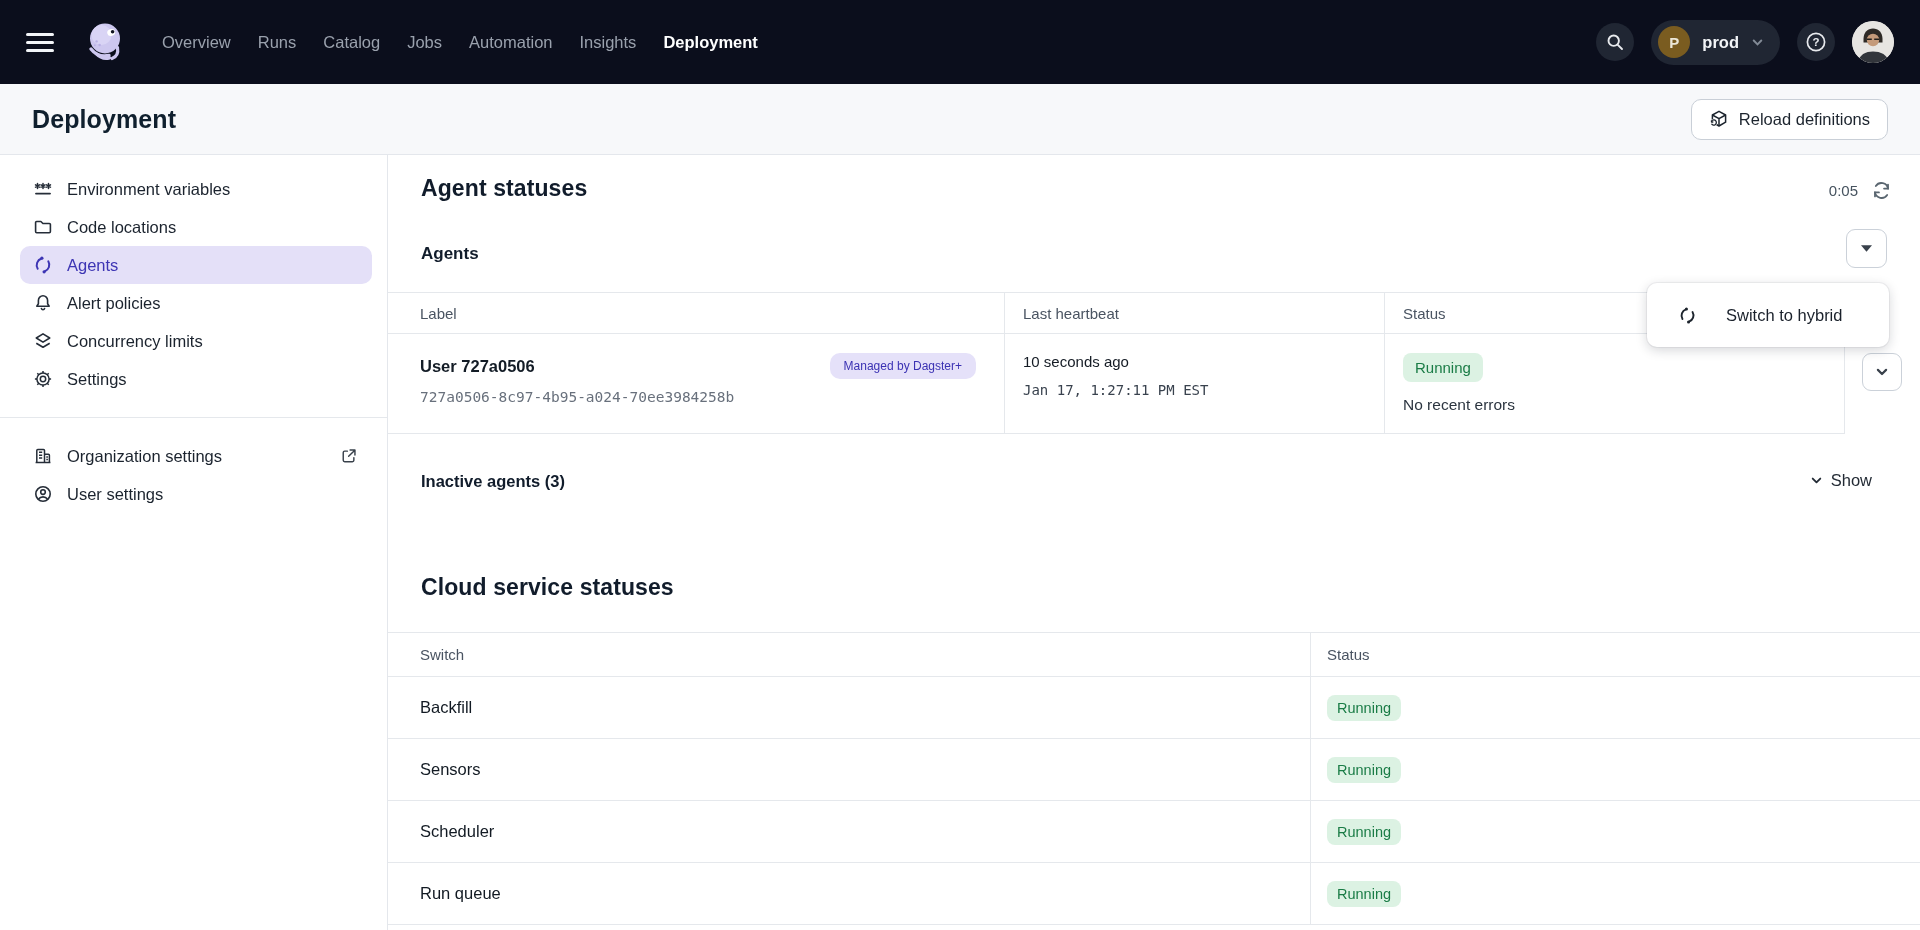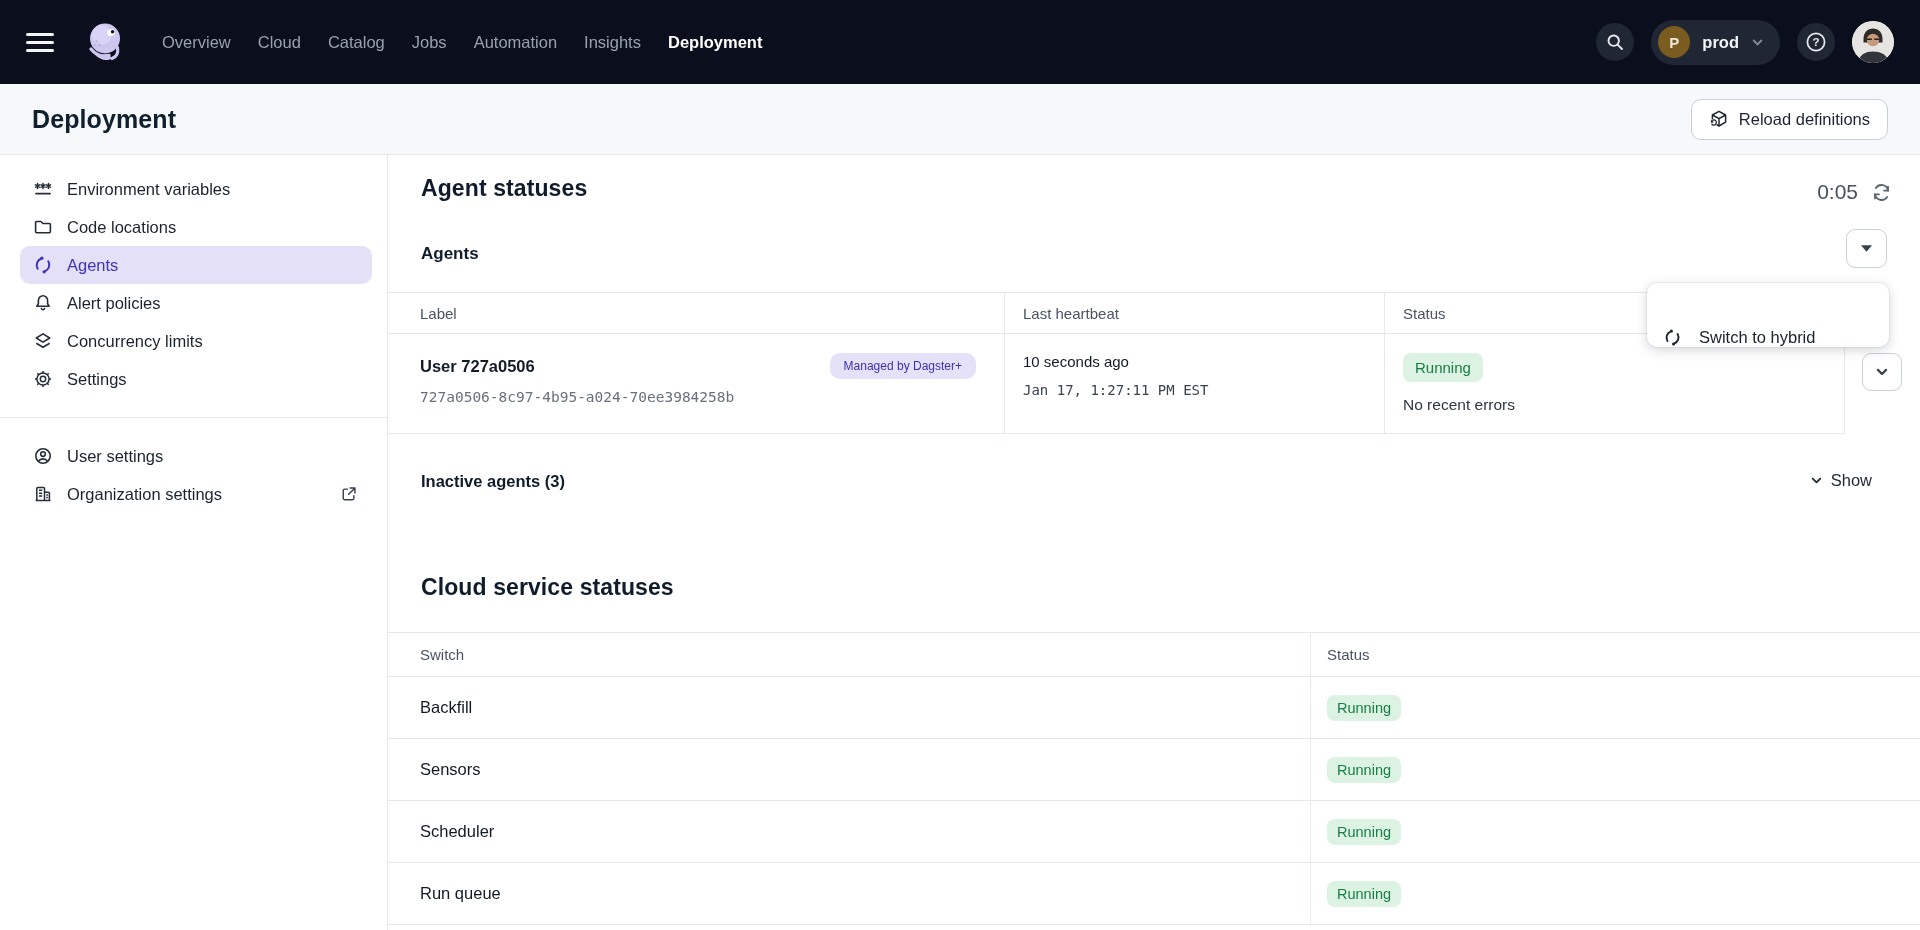--- a/index.html
+++ b/index.html
@@ -43,21 +43,21 @@
   .side-item.active .sicon { color:#3d35b4; }
   .side-divider { border-top:1px solid #e5e8ec; margin:19px 0; }
   .ext-icon { margin-left:auto; margin-right:14px; color:#39414b; display:flex; }
 
   
   .main { position:absolute; left:388px; top:155px; right:0; bottom:0; background:#fff; overflow:hidden; }
   .section-title { position:absolute; font-size:23px; font-weight:700; color:#111c2b; letter-spacing:.1px; }
   #agent-statuses-title { left:33px; top:20px; }
   #cloud-title { left:33px; top:419px; }
   .timer-wrap { position:absolute; right:28px; top:25px; display:flex; align-items:center; gap:13px; }
-  .timer-text { font-size:21px; color:#46535f; }
+  .timer-text { font-size:15px; color:#46535f; }
   .refresh-ic { color:#5a6670; display:flex; cursor:pointer; }
   #agents-subtitle { position:absolute; left:33px; top:89px; font-size:17px; font-weight:700; color:#111c2b; }
   .section-caret-btn { position:absolute; top:74px; right:33px; width:41px; height:39px; background:#fff;
     border:1px solid #cbd1d9; border-radius:9px; display:flex; align-items:center; justify-content:center;
     color:#39414b; cursor:pointer; }
 
   
   .table1 { position:absolute; left:0; top:137px; width:1457px; border-top:1px solid #e5e8ec;
     border-right:1px solid #e5e8ec; }
   .t1-cols { display:grid; grid-template-columns:616px 380px 461px; }
@@ -78,21 +78,21 @@
     padding:6px 12px; border-radius:8px; }
   .status-note { margin-top:14px; font-size:15.5px; color:#2c3540; }
   .row-expand-btn { position:absolute; right:18px; top:198px; width:40px; height:38px; background:#fff;
     border:1px solid #cbd1d9; border-radius:9px; display:flex; align-items:center; justify-content:center;
     color:#39414b; cursor:pointer; }
 
   
   .dropdown-menu { position:absolute; left:1259px; top:128px; width:242px; height:64px; background:#fff;
     border-radius:10px; box-shadow:0 3px 12px rgba(16,24,40,.18), 0 0 0 1px rgba(16,24,40,.05); z-index:6;
     display:flex; align-items:center; }
-  .menu-item { display:flex; align-items:flex-end; gap:17px; padding-left:16px; width:100%; height:100%;
+  .menu-item { display:flex; align-items:center; gap:29px; padding-left:31px; width:100%; height:100%;
     cursor:pointer; font-size:16.5px; color:#1a212b; }
   .menu-item .micon { width:19px; height:19px; color:#1d242d; display:flex; }
 
   
   .inactive-label { position:absolute; left:33px; top:317px; font-size:16.5px; font-weight:700; color:#111c2b; }
   .show-btn { position:absolute; right:48px; top:316px; display:flex; align-items:center; gap:8px;
     font-size:16.5px; color:#232b35; cursor:pointer; }
 
   
   .table2 { position:absolute; left:0; top:477px; right:0; border-top:1px solid #e5e8ec; }
@@ -125,21 +125,21 @@
         <circle cx="21.6" cy="29" r="1.2" fill="#b9b0e6"></circle>
         <circle cx="16.8" cy="29.2" r="1" fill="#b9b0e6"></circle>
         <path d="M13 33 q7 9 18 6.5" fill="none" stroke="#cdc7ef" stroke-width="3.4" stroke-linecap="round"></path>
         <path d="M18 37.5 q6 6.5 13.5 4.5" fill="none" stroke="#cdc7ef" stroke-width="3.2" stroke-linecap="round"></path>
         <path d="M39.5 31.5 q1.5 8.5 -5.5 11" fill="none" stroke="#cdc7ef" stroke-width="3.2" stroke-linecap="round"></path>
       </svg>
     </div>
 
     <nav class="nav-links">
       <span class="nav-link">Overview</span>
-      <span class="nav-link">Cloud</span>
+      <span class="nav-link">Runs</span>
       <span class="nav-link">Catalog</span>
       <span class="nav-link">Jobs</span>
       <span class="nav-link">Automation</span>
       <span class="nav-link">Insights</span>
       <span class="nav-link active">Deployment</span>
     </nav>
 
     <div class="nav-right">
       <div class="icon-circle">
         <span style="display:flex;">
@@ -257,45 +257,45 @@
           <path d="M10 1.9v2.1M10 16v2.1M1.9 10h2.1M16 10h2.1M4.3 4.3l1.5 1.5M14.2 14.2l1.5 1.5M15.7 4.3l-1.5 1.5M5.8 14.2l-1.5 1.5"></path>
         </svg>
       </span>
       <span>Settings</span>
     </div>
 
     <div class="side-divider"></div>
 
     <div class="side-item">
       <span class="sicon">
-        <svg width="20" height="20" viewBox="0 0 20 20" fill="none" stroke="currentColor" stroke-width="1.6">
-          <circle cx="10" cy="10" r="7.2"></circle>
-          <circle cx="10" cy="8.1" r="2.3"></circle>
-          <path d="M5.5 15.1a5.7 5.7 0 0 1 9 0"></path>
-        </svg>
-      </span>
-      <span>User settings</span>
-    </div>
-
-    <div class="side-item">
-      <span class="sicon">
         <svg width="20" height="20" viewBox="0 0 20 20" fill="none" stroke="currentColor" stroke-width="1.5" stroke-linejoin="round">
           <path d="M3.8 16.5V4.4a1 1 0 0 1 1-1h5.7a1 1 0 0 1 1 1v12.1"></path>
           <path d="M11.5 8.3h3.9a1 1 0 0 1 1 1v7.2"></path>
           <path d="M2.6 16.5h14.8"></path>
           <path d="M6 6.3h3.2M6 9.2h3.2M6 12.1h3.2M13.3 11h1.6M13.3 13.6h1.6"></path>
         </svg>
       </span>
       <span>Organization settings</span>
       <span class="ext-icon">
         <svg width="18" height="18" viewBox="0 0 20 20" fill="none" stroke="currentColor" stroke-width="1.6" stroke-linecap="round" stroke-linejoin="round">
           <path d="M8.2 4.6H5.2a1.6 1.6 0 0 0-1.6 1.6v8.6a1.6 1.6 0 0 0 1.6 1.6h8.6a1.6 1.6 0 0 0 1.6-1.6v-3"></path>
           <path d="M11.2 3.4h5.4v5.4M16.2 3.8l-6.6 6.6"></path>
         </svg>
       </span>
+    </div>
+
+    <div class="side-item">
+      <span class="sicon">
+        <svg width="20" height="20" viewBox="0 0 20 20" fill="none" stroke="currentColor" stroke-width="1.6">
+          <circle cx="10" cy="10" r="7.2"></circle>
+          <circle cx="10" cy="8.1" r="2.3"></circle>
+          <path d="M5.5 15.1a5.7 5.7 0 0 1 9 0"></path>
+        </svg>
+      </span>
+      <span>User settings</span>
     </div>
   </div>
 
   <div class="main">
 
     <div class="section-title" id="agent-statuses-title">Agent statuses</div>
 
     <div class="timer-wrap">
       <span class="timer-text">0:05</span>
       <span class="refresh-ic">

